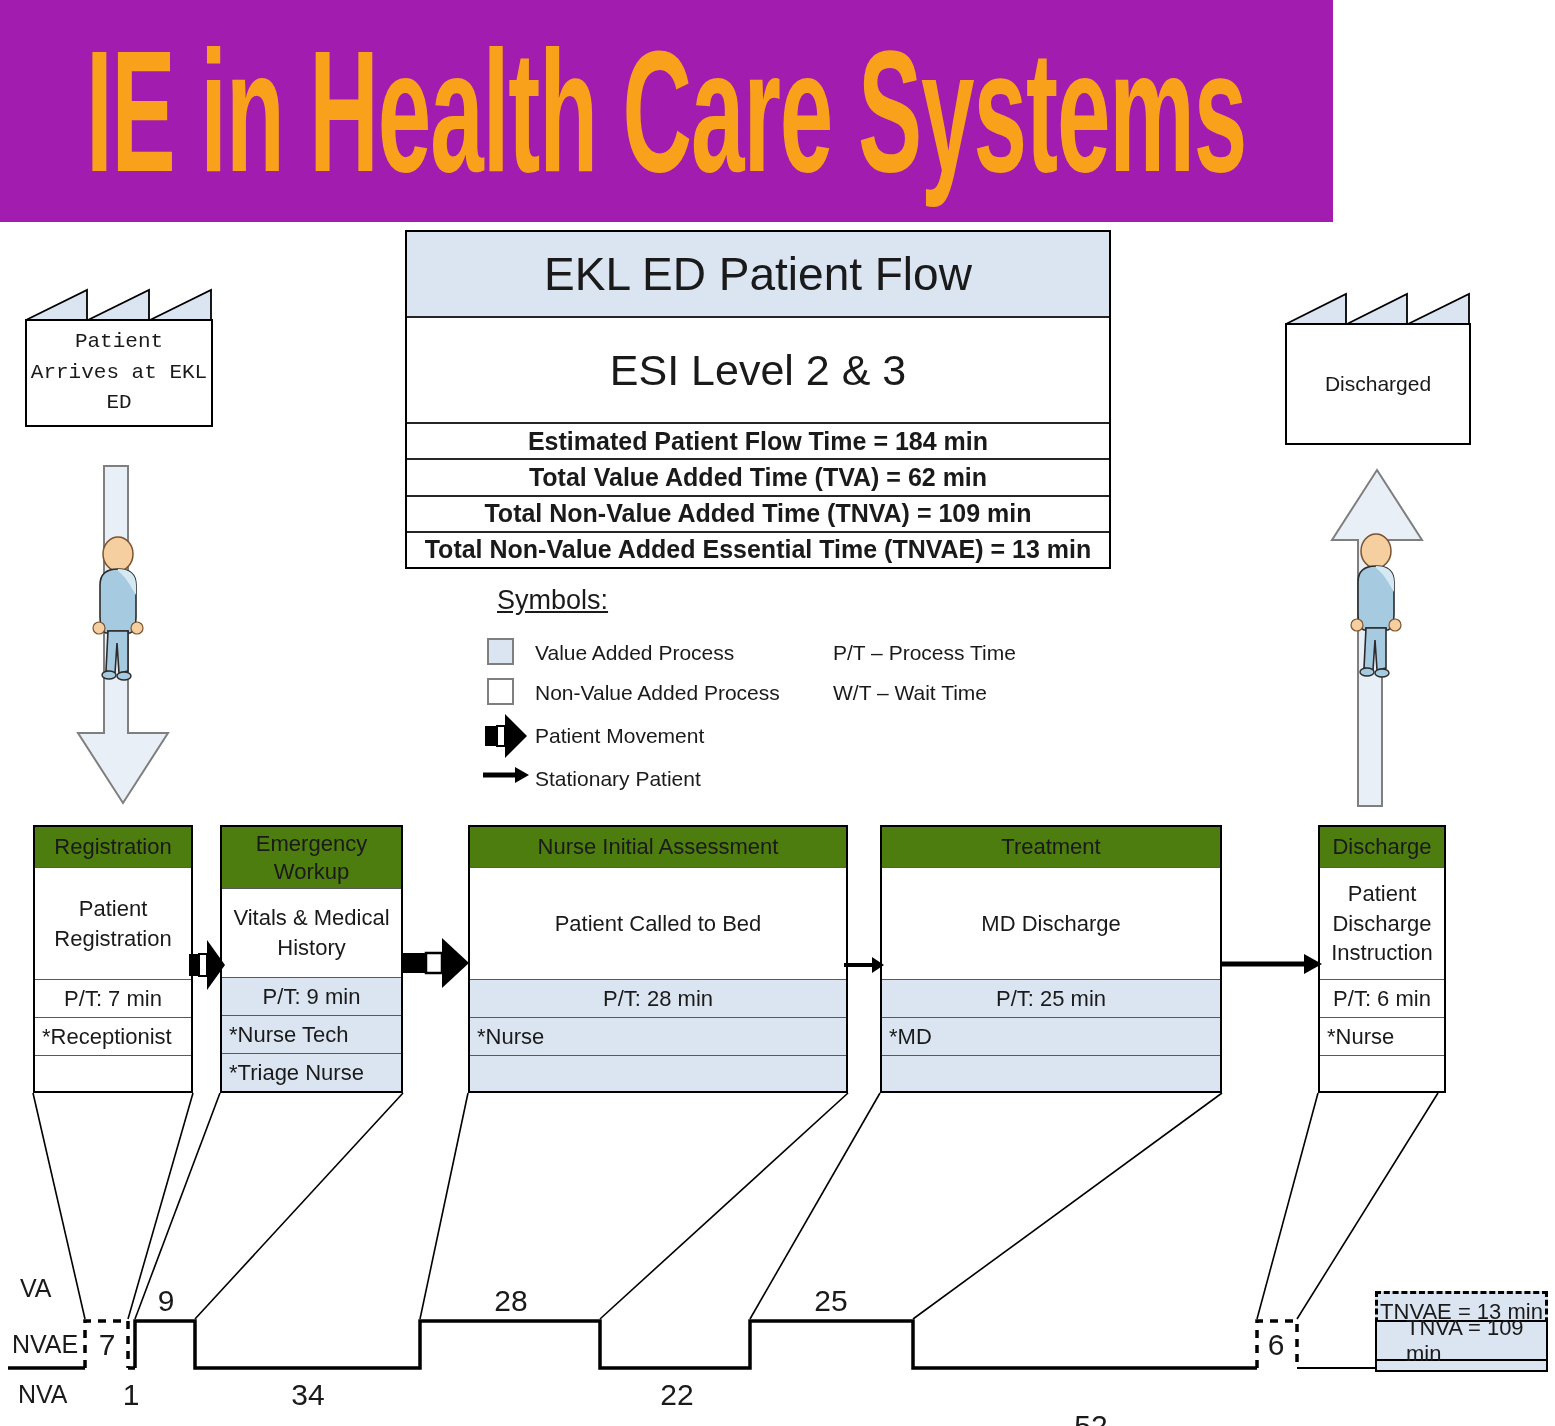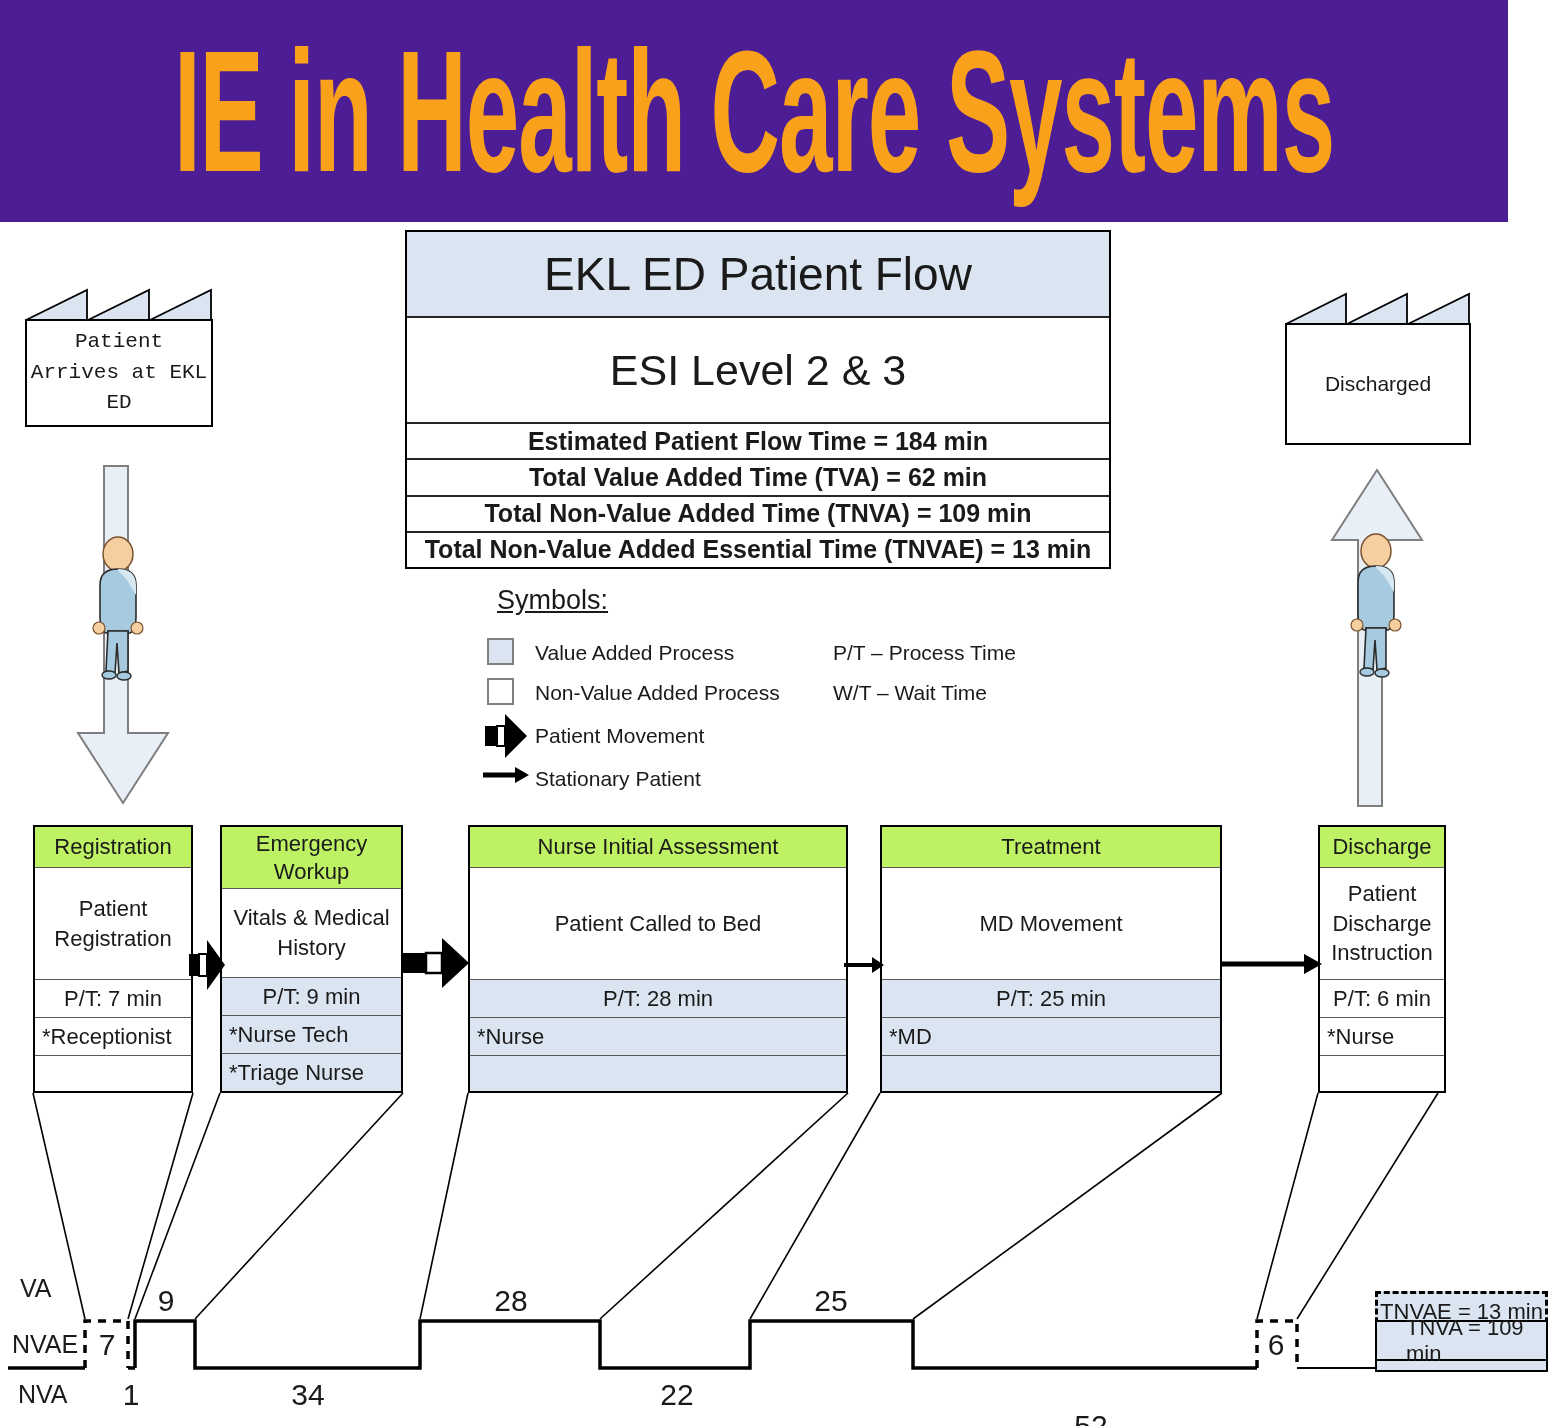--- a/index.html
+++ b/index.html
@@ -1,20 +1,20 @@
 <!DOCTYPE html>
 <html><head>
 <meta charset="utf-8">
 <style>
   html,body{margin:0;padding:0;background:#fff;}
   body{font-family:"Liberation Sans",sans-serif;color:#1a1a1a;}
   #stage{position:relative;width:1555px;height:1426px;background:#fff;overflow:hidden;}
 
   
-  .banner{position:absolute;left:0;top:0;width:1508px;height:222px;background:#4c1d95;
+  .banner{position:absolute;left:0;top:0;width:1333px;height:222px;background:#a21caf;
           display:flex;align-items:center;justify-content:center;}
   .banner h1{margin:0;font-size:172px;font-weight:bold;color:#F9A11B;white-space:nowrap;
              transform:scaleX(0.56);transform-origin:center;letter-spacing:-2px;line-height:1;}
 
   
   .titlebox{position:absolute;left:405px;top:230px;width:706px;height:339px;
             border:2.5px solid #000;background:#fff;display:flex;flex-direction:column;box-sizing:border-box;}
   .titlebox .t-header{height:84px;background:#DBE5F1;display:flex;align-items:center;justify-content:center;
             font-size:46px;}
   .titlebox .t-sub{height:104px;display:flex;align-items:center;justify-content:center;font-size:43px;
@@ -31,21 +31,21 @@
 
   
   .legend-heading{position:absolute;left:497px;top:585px;font-size:27px;text-decoration:underline;}
   .legend-item-label{position:absolute;font-size:21px;}
   .legend-abbr{position:absolute;font-size:21px;}
   .swatch{position:absolute;width:27px;height:27px;border:2px solid #7f7f7f;box-sizing:border-box;}
 
   
   .process{position:absolute;top:825px;height:268px;border:2.2px solid #000;box-sizing:border-box;
            display:flex;flex-direction:column;background:#fff;}
-  .p-header{min-height:40px;background:#bef264;display:flex;align-items:center;justify-content:center;
+  .p-header{min-height:40px;background:#4d7c0f;display:flex;align-items:center;justify-content:center;
            text-align:center;font-size:22px;line-height:1.25;padding:2px 4px;box-sizing:border-box;}
   .p-body{flex:1;display:flex;align-items:center;justify-content:center;text-align:center;
            font-size:22px;line-height:1.35;border-top:1.5px solid #595959;padding:2px 6px;box-sizing:border-box;}
   .p-row{height:38px;border-top:1.5px solid #595959;display:flex;align-items:center;
            font-size:22px;box-sizing:border-box;}
   .p-row.center{justify-content:center;}
   .p-row.left{justify-content:flex-start;padding-left:7px;}
   .p-row.empty{height:36px;}
   .va .p-row{background:#DBE5F1;}
   .nva .p-row{background:#fff;}
@@ -198,21 +198,21 @@
   <div class="process va" style="left:468px;width:380px;">
     <div class="p-header">Nurse Initial Assessment</div>
     <div class="p-body">Patient Called to Bed</div>
     <div class="p-row center">P/T: 28 min</div>
     <div class="p-row left">*Nurse</div>
     <div class="p-row empty"></div>
   </div>
 
   <div class="process va" style="left:880px;width:342px;">
     <div class="p-header">Treatment</div>
-    <div class="p-body">MD Movement</div>
+    <div class="p-body">MD Discharge</div>
     <div class="p-row center">P/T: 25 min</div>
     <div class="p-row left">*MD</div>
     <div class="p-row empty"></div>
   </div>
 
   <div class="process nva" style="left:1318px;width:128px;">
     <div class="p-header">Discharge</div>
     <div class="p-body">Patient Discharge Instruction</div>
     <div class="p-row center">P/T: 6 min</div>
     <div class="p-row left">*Nurse</div>

